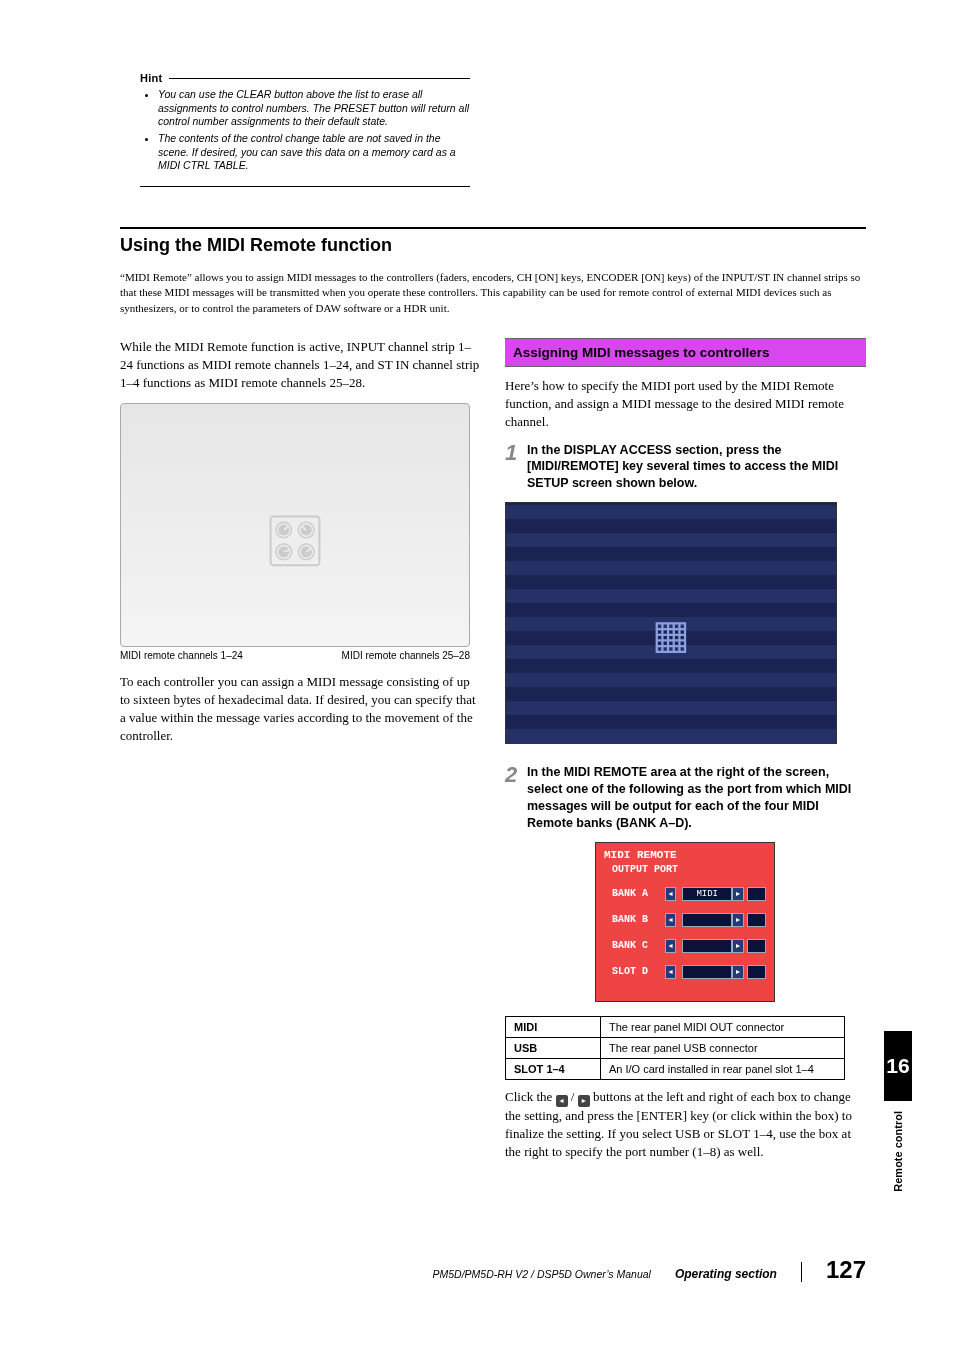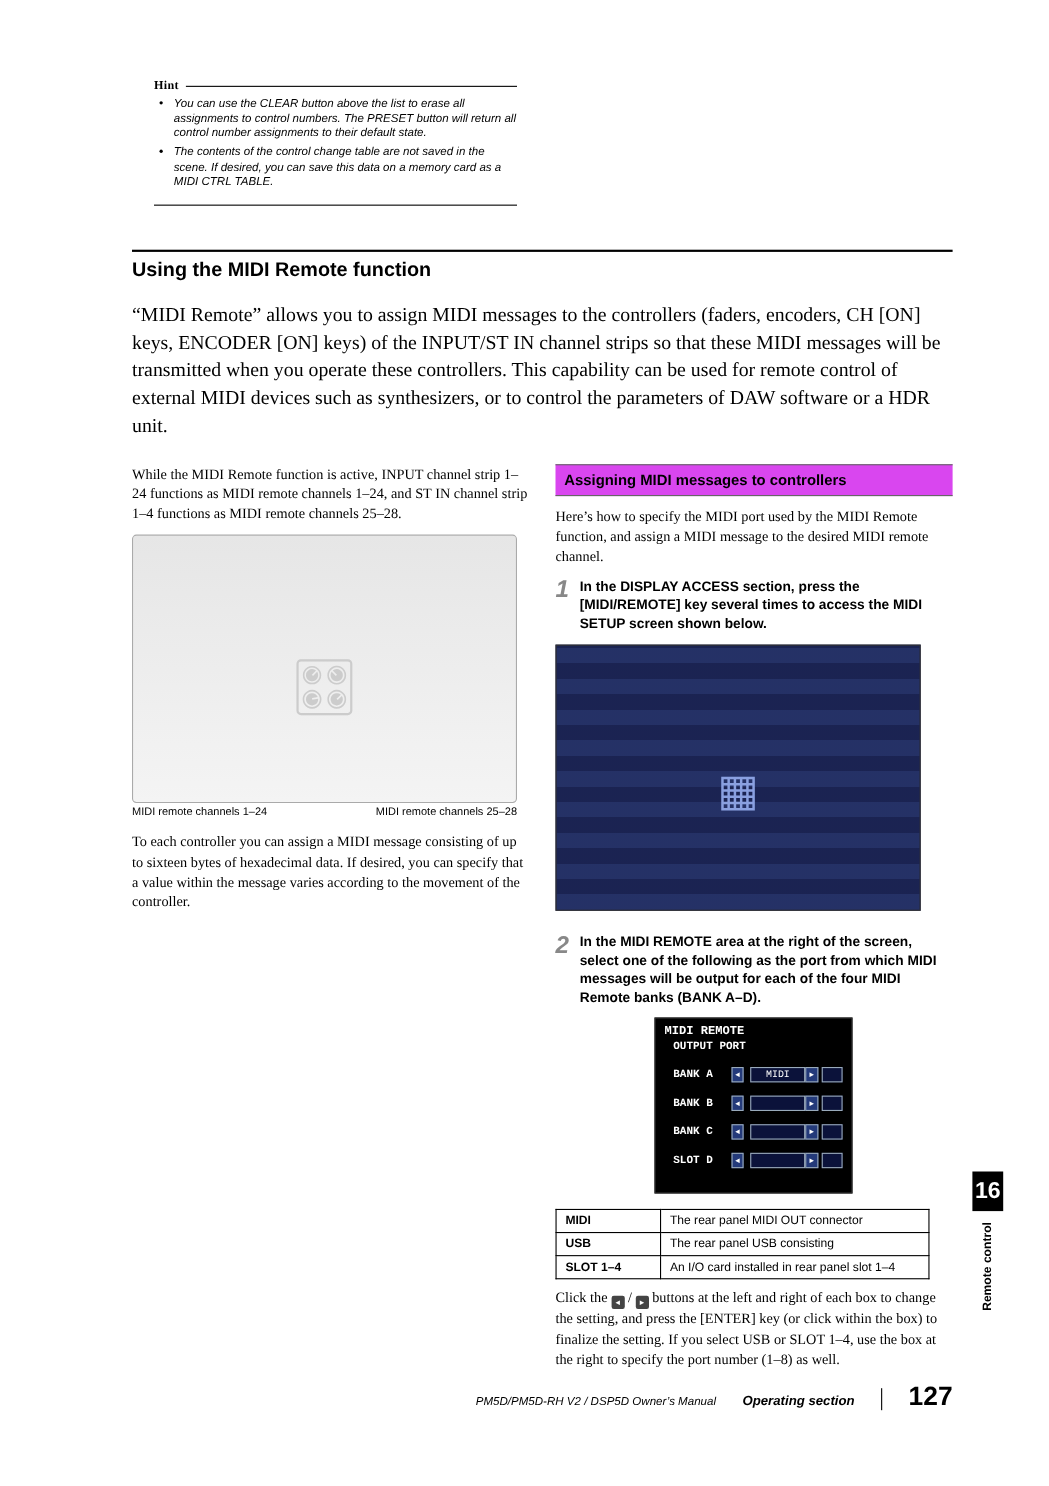--- a/index.html
+++ b/index.html
@@ -20,21 +20,21 @@
     margin: 0 0 40px 20px;
     border-bottom: 1px solid #000;
     padding-bottom: 10px;
   }
   .hint-title-row {
     display: flex;
     align-items: center;
     margin-bottom: 4px;
   }
   .hint-title {
-    font-family: Liberation Serif, serif;
+    font-family: Liberation Sans, sans-serif;
     font-weight: bold;
     font-size: 11px;
     letter-spacing: 0.3px;
     margin-right: 6px;
     text-align: right;
   }
   .hint-rule {
     flex: 1;
     border-top: 1px solid #000;
   }
@@ -52,21 +52,21 @@
   }
   h1.main-heading {
     font-family: "Trebuchet MS", Arial, sans-serif;
     font-weight: bold;
     font-size: 18px;
     margin: 0 0 14px 0;
     padding-top: 6px;
     border-top: 2.5px solid #000;
   }
   .intro {
-    font-size: 18px;
+    font-size: 11px;
     line-height: 1.4;
     margin-bottom: 22px;
   }
   .two-col {
     display: flex;
     gap: 24px;
   }
   .col {
     flex: 1;
     min-width: 0;
@@ -169,21 +169,21 @@
     width: 100%;
     top: 45%;
     text-align: center;
     font-size: 40px;
     color: #8aa0e0;
     font-family: sans-serif;
   }
   .placeholder-panel {
     width: 180px;
     margin: 6px auto 14px 90px;
-    background: #000000;
+    background: #ef4444;
     border: 1px solid #333;
     padding: 6px 8px 10px 8px;
     box-sizing: border-box;
   }
   .panel-title {
     font-family: "Courier New", monospace;
     font-weight: bold;
     color: #fff;
     font-size: 11px;
     margin-bottom: 3px;
@@ -279,21 +279,21 @@
     bottom: 120px;
     width: 28px;
     text-align: center;
   }
   .side-tab .tab-num {
     background: #000;
     color: #fff;
     font-family: "Trebuchet MS", Arial, sans-serif;
     font-weight: bold;
     font-size: 21px;
-    padding: 6px 2px;
+    padding: 23px 2px;
     margin-bottom: 10px;
   }
   .side-tab .tab-label {
     writing-mode: vertical-rl;
     transform: rotate(180deg);
     font-family: Arial, sans-serif;
     font-weight: bold;
     font-size: 11px;
     margin: auto;
   }
@@ -422,21 +422,21 @@
       </div>
 
       <table class="conn-table">
         <tbody>
             <tr>
           <td>MIDI</td>
           <td>The rear panel MIDI OUT connector</td>
         </tr>
         <tr>
           <td>USB</td>
-          <td>The rear panel USB consisting</td>
+          <td>The rear panel USB connector</td>
         </tr>
         <tr>
           <td>SLOT 1–4</td>
           <td>An I/O card installed in rear panel slot 1–4</td>
         </tr>
       </tbody>
         </table>
 
       <p class="body-text">
         <span>Click the </span><span class="inline-btn">◂</span><span> / </span><span class="inline-btn">▸</span><span> buttons at the left and right of each box to change the setting, and press the [ENTER] key (or click within the box) to finalize the setting. If you select USB or SLOT 1–4, use the box at the right to specify the port number (1–8) as well.</span>

